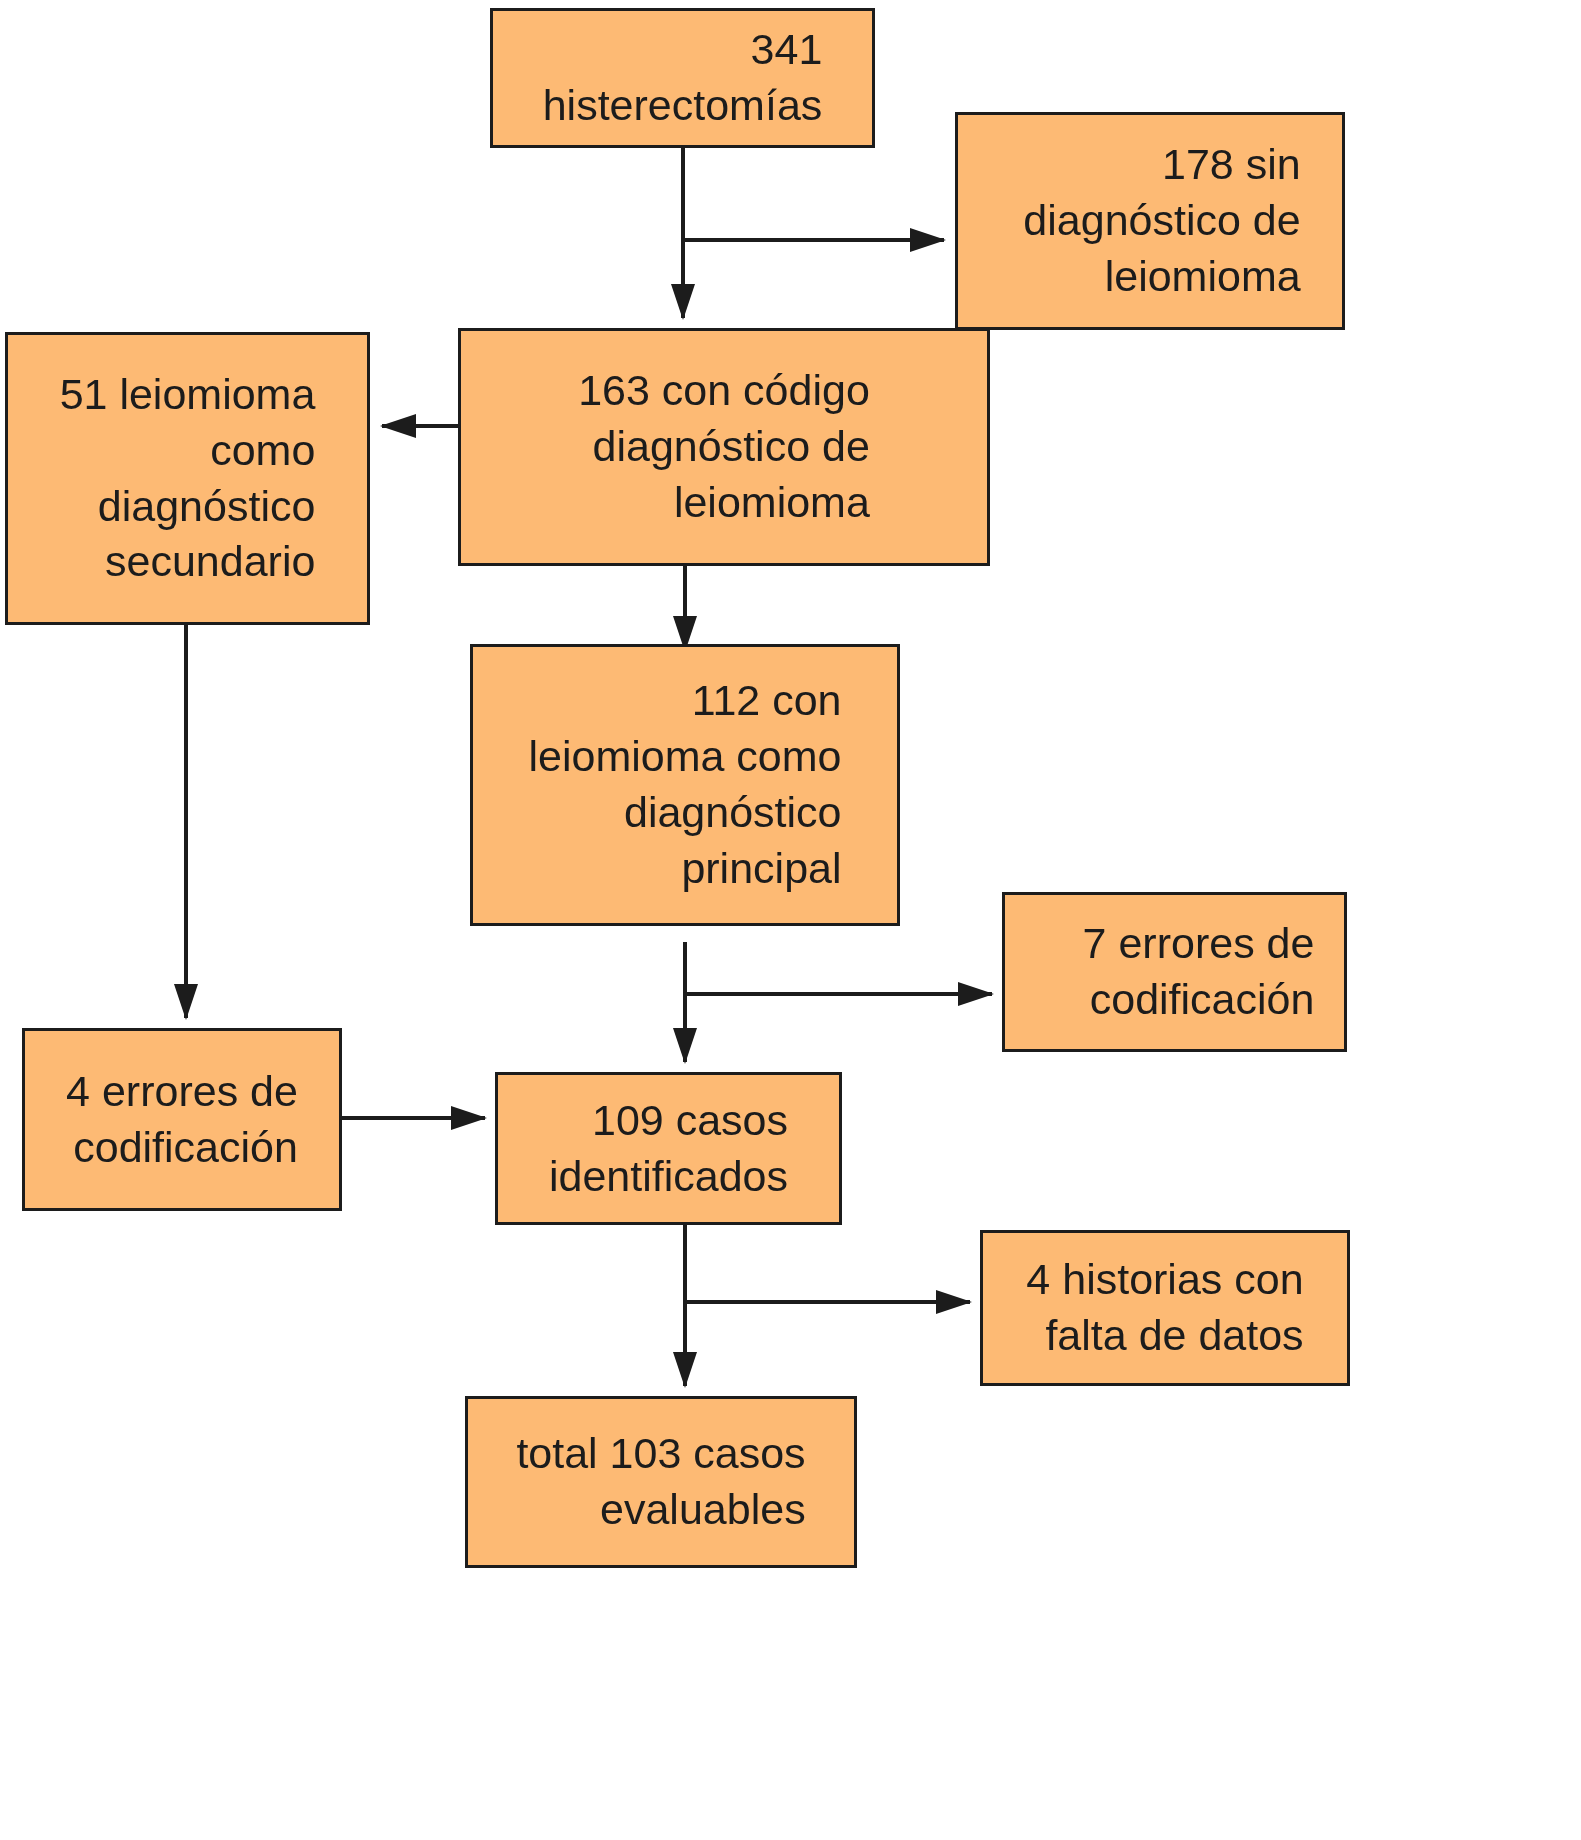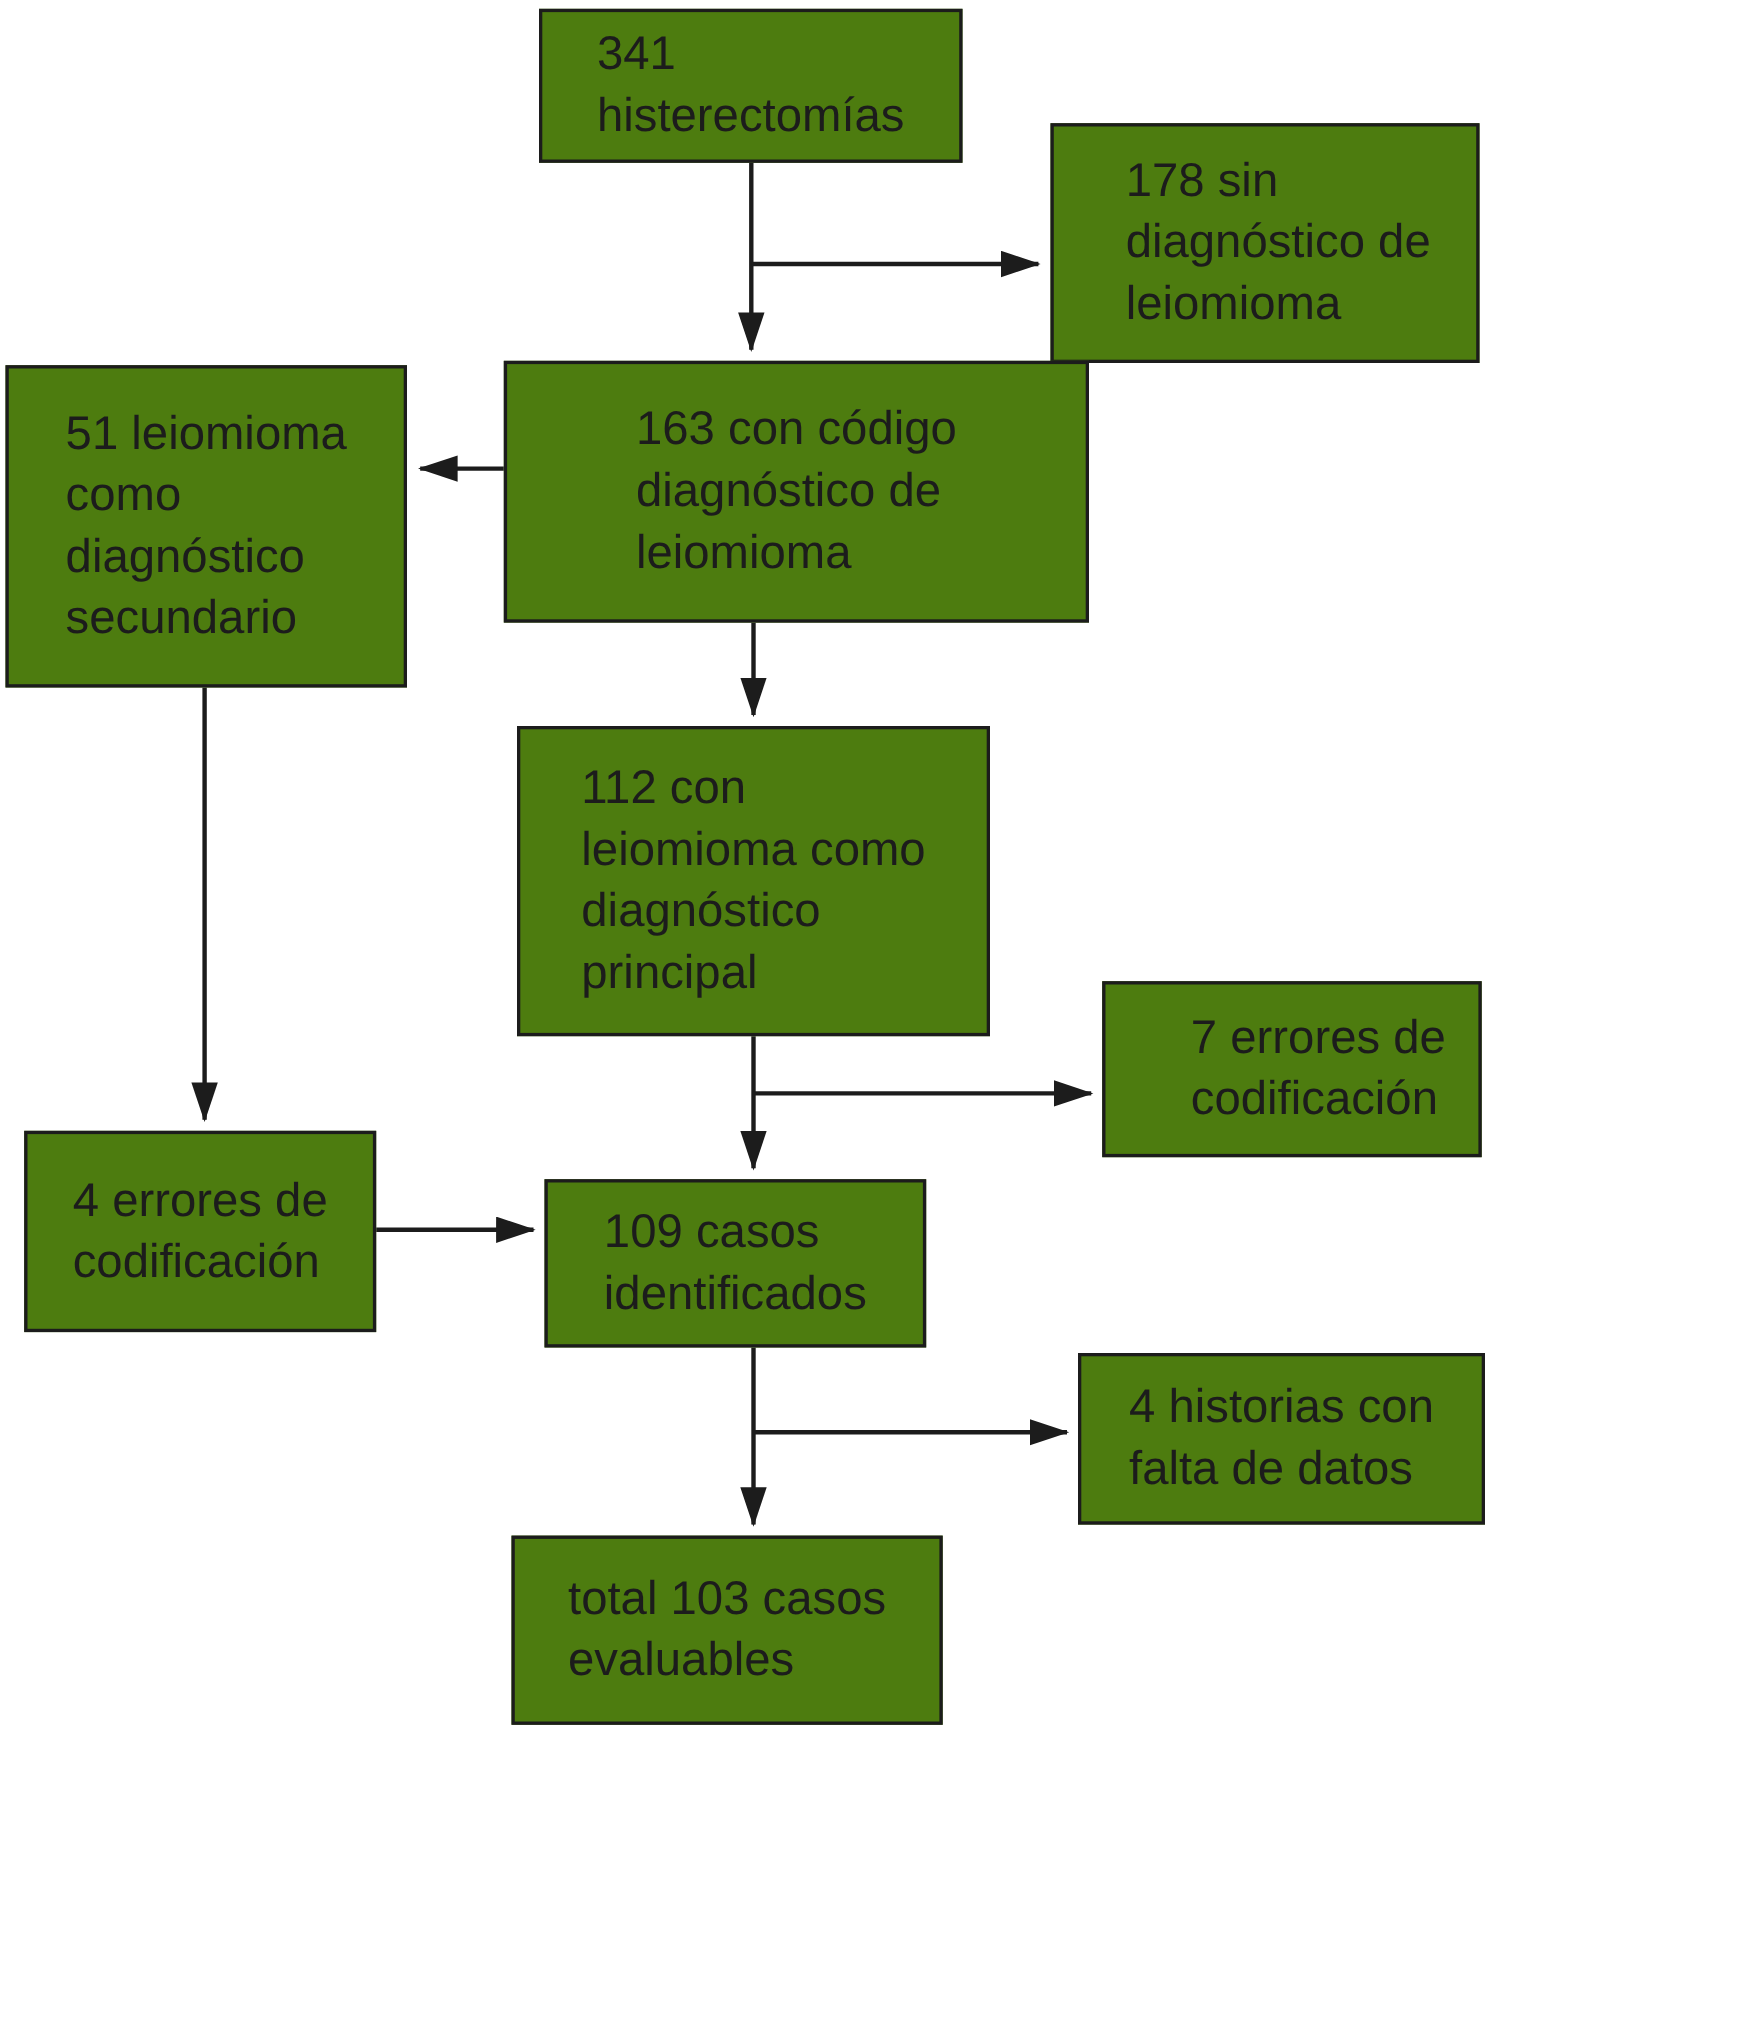--- a/index.html
+++ b/index.html
@@ -20,25 +20,25 @@
     left: 0;
     top: 0;
     width: 1581px;
     height: 1840px;
     z-index: 1;
   }
   .box {
     position: absolute;
     box-sizing: border-box;
     border: 3px solid #1c1c1c;
-    background: #4d7c0f;
+    background: #fdba74;
     display: flex;
     align-items: center;
     justify-content: center;
-    text-align: left;
+    text-align: right;
     z-index: 2;
   }
   .box span {
     display: block;
     font-size: 43px;
     line-height: 1.3;
     white-space: pre-line;
     padding: 4px 10px;
   }
 </style>
@@ -92,21 +92,21 @@
 leiomioma</span>
   </div>
 
   <div class="box" style="left:5px; top:332px; width:365px; height:293px;">
     <span>51 leiomioma
 como
 diagnóstico
 secundario</span>
   </div>
 
-  <div class="box" style="left:470px; top:660px; width:430px; height:282px;">
+  <div class="box" style="left:470px; top:644px; width:430px; height:282px;">
     <span>112 con
 leiomioma como
 diagnóstico
 principal</span>
   </div>
 
   <div class="box" style="left:1002px; top:892px; width:345px; height:160px;padding-left:48px;">
     <span>7 errores de
 codificación</span>
   </div>

